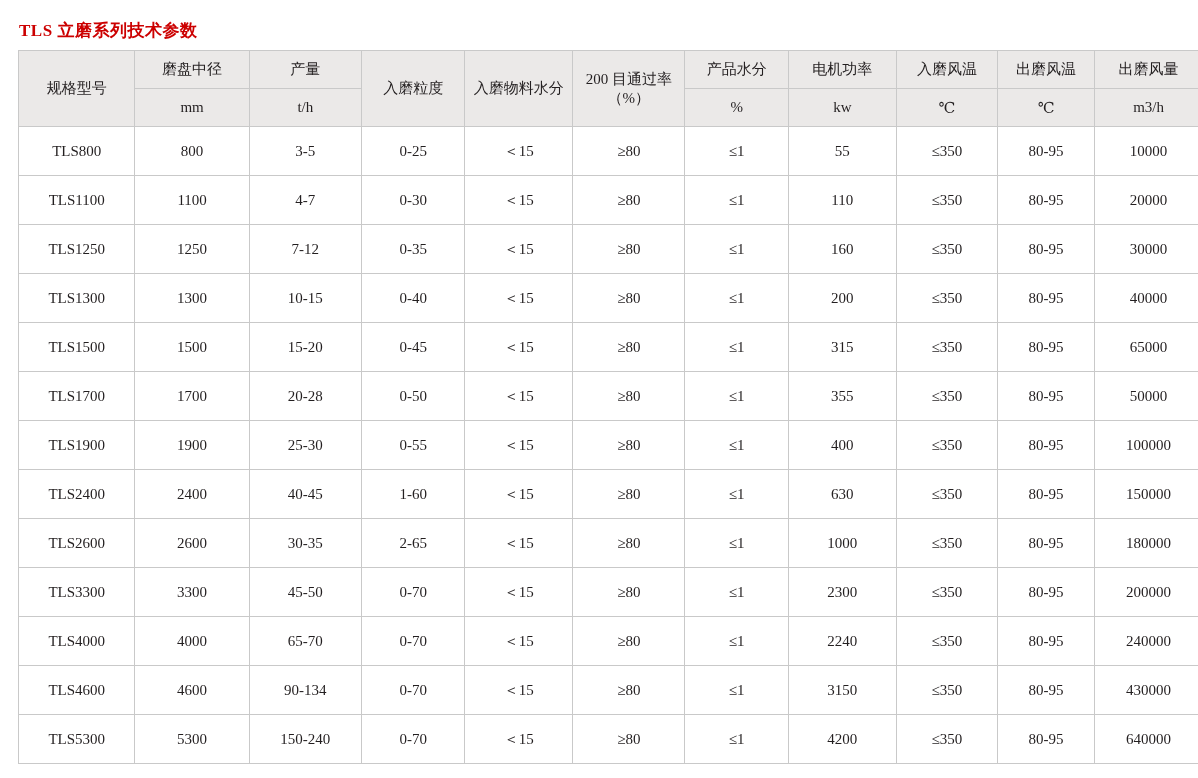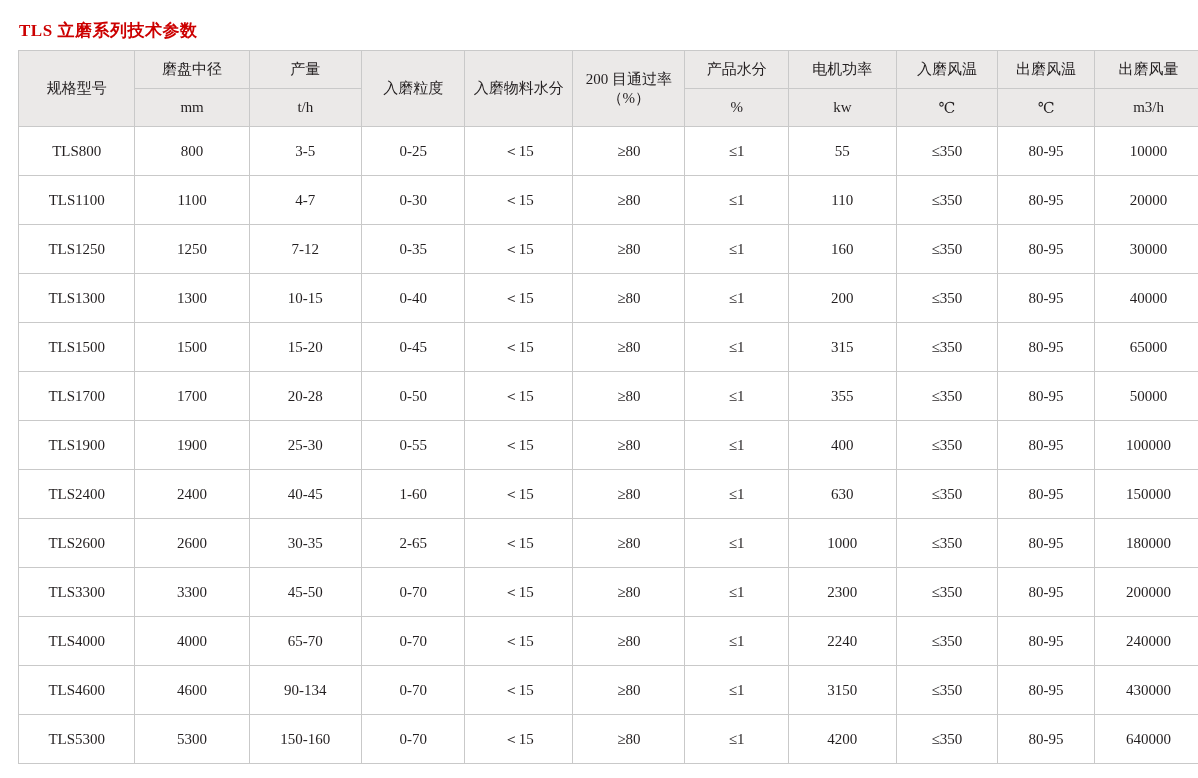--- a/index.html
+++ b/index.html
@@ -269,21 +269,21 @@
         <td>≥80</td>
         <td>≤1</td>
         <td>3150</td>
         <td>≤350</td>
         <td>80-95</td>
         <td>430000</td>
       </tr>
       <tr>
         <td>TLS5300</td>
         <td>5300</td>
-        <td>150-160</td>
+        <td>150-240</td>
         <td>0-70</td>
         <td>＜15</td>
         <td>≥80</td>
         <td>≤1</td>
         <td>4200</td>
         <td>≤350</td>
         <td>80-95</td>
         <td>640000</td>
       </tr>
     </tbody>

